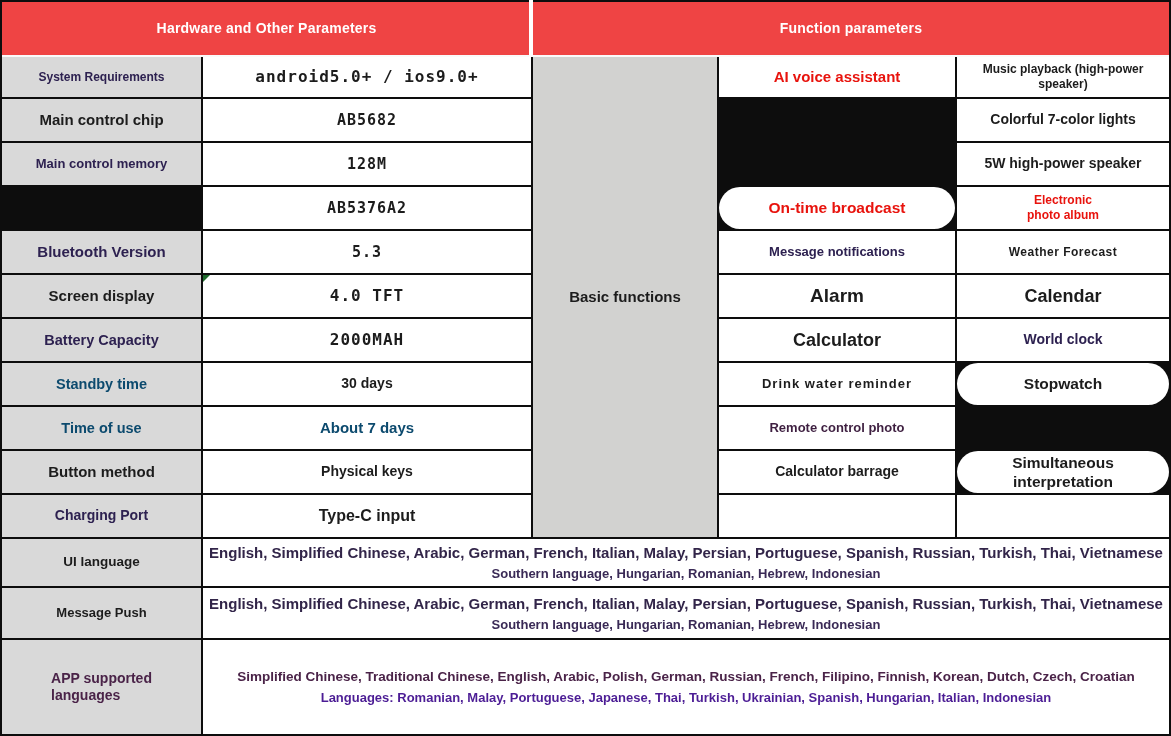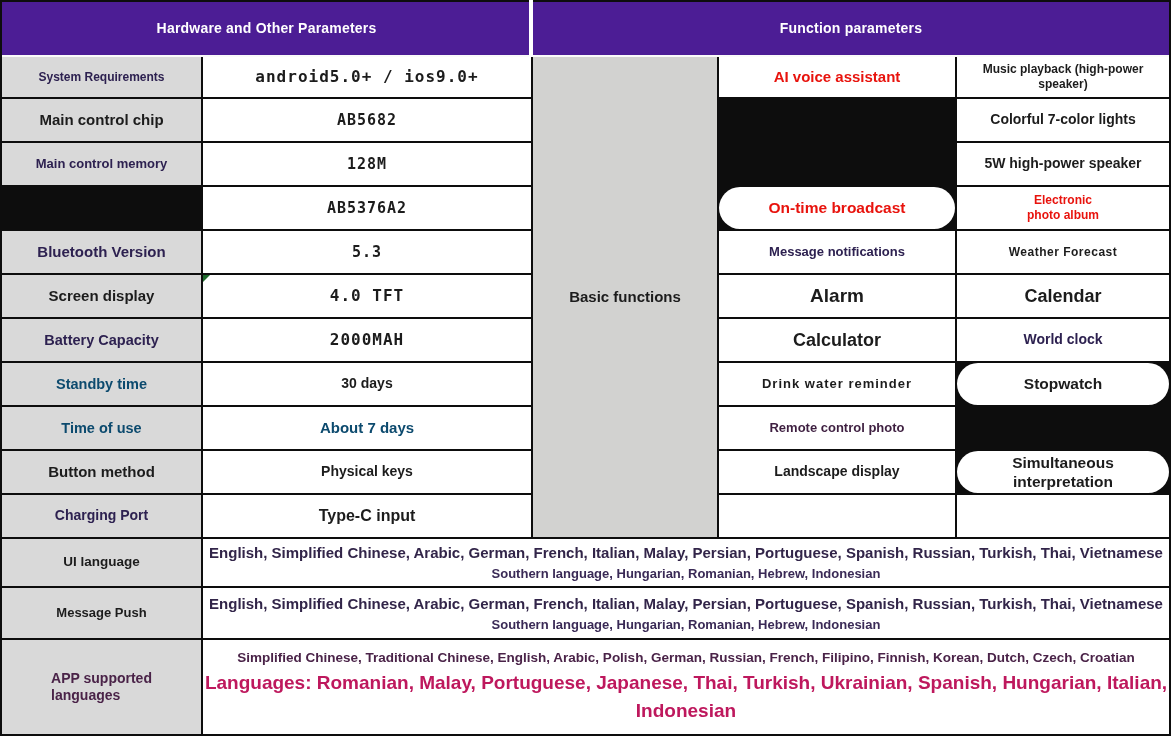--- a/index.html
+++ b/index.html
@@ -14,37 +14,37 @@
     gap:2px;
     padding:2px;
     font-family:"Liberation Sans", sans-serif;
   }
   .cell{
     background:#fff;
     display:flex;align-items:center;justify-content:center;
     text-align:center;font-weight:700;color:#1c1c1c;
     overflow:hidden;line-height:1.25;
   }
-  .hdr{background:#4c1d95;color:#fff;font-size:14px;letter-spacing:.2px;}
+  .hdr{background:#ef4444;color:#fff;font-size:14px;letter-spacing:.2px;}
   .lab{background:#d9d9d9;}
   .basic{background:#d2d2d0;font-size:15px;}
   .mono{font-family:"DejaVu Sans Mono", monospace;letter-spacing:1px;}
   .pre{white-space:pre-line;}
   .ink{color:#1c1c1c;} .indigo{color:#2d2150;} .navy{color:#0c4a6e;}
   .plum{color:#3e1f40;} .red{color:#e8130d;} .appplum{color:#4a2348;} .fs12{font-size:12px;}
   .fs13{font-size:13px;} .fs135{font-size:13.5px;} .fs14{font-size:14px;}
   .fs145{font-size:14.5px;} .fs15{font-size:15px;} .fs155{font-size:15.5px;border-radius:21px;}
   .fs16{font-size:16px;} .fs17{font-size:17px;} .fs18{font-size:18px;}
   .fs19{font-size:19px;}
   .ls05{letter-spacing:.5px;} .ls1{letter-spacing:1px;}
   .langcell{flex-direction:column;justify-content:center;}
   .lang-l1{font-size:15px;color:#322549;line-height:1.55;}
   .lang-l2{font-size:13px;color:#3a2a56;line-height:1.5;}
   .app-l1{font-size:13.5px;color:#4a2348;line-height:1.55;}
-  .app-l2{font-size:19px;color:#be185d;line-height:1.5;}
+  .app-l2{font-size:13px;color:#4c1d95;line-height:1.5;}
   .hgapv{position:absolute;left:529px;top:0;width:4px;height:57px;background:#fff;}
   .hgaph{position:absolute;left:2px;top:55px;width:1167px;height:2px;background:#fafafa;}
   .tri{position:absolute;left:203px;top:275px;width:0;height:0;
        border-top:7px solid #1e6b2d;border-right:7px solid transparent;}
 </style>
 </head>
 <body>
 
 <div class="tbl">
 
@@ -103,21 +103,21 @@
   <div class="cell ink fs18" style="grid-area:7/5">Calendar</div>
 
   <div class="cell ink fs18" style="grid-area:8/4">Calculator</div>
   <div class="cell indigo fs14" style="grid-area:8/5">World clock</div>
 
   <div class="cell ink fs13 ls1" style="grid-area:9/4">Drink water reminder</div>
   <div class="cell ink fs155" style="grid-area:9/5">Stopwatch</div>
 
   <div class="cell plum fs13" style="grid-area:10/4">Remote control photo</div>
 
-  <div class="cell ink fs14" style="grid-area:11/4">Landscape display</div>
+  <div class="cell ink fs14" style="grid-area:11/4">Calculator barrage</div>
   <div class="cell ink fs155 pre" style="grid-area:11/5">Simultaneous
 interpretation</div>
 
   <div class="cell" style="grid-area:12/4"></div>
   <div class="cell" style="grid-area:12/5"></div>
 
   <div class="cell lab fs135 ink" style="grid-area:13/1">UI language</div>
   <div class="cell langcell" style="grid-area:13/2/14/6">
     <div class="lang-l1">English, Simplified Chinese, Arabic, German, French, Italian, Malay, Persian, Portuguese, Spanish, Russian, Turkish, Thai, Vietnamese</div>
     <div class="lang-l2">Southern language, Hungarian, Romanian, Hebrew, Indonesian</div>

